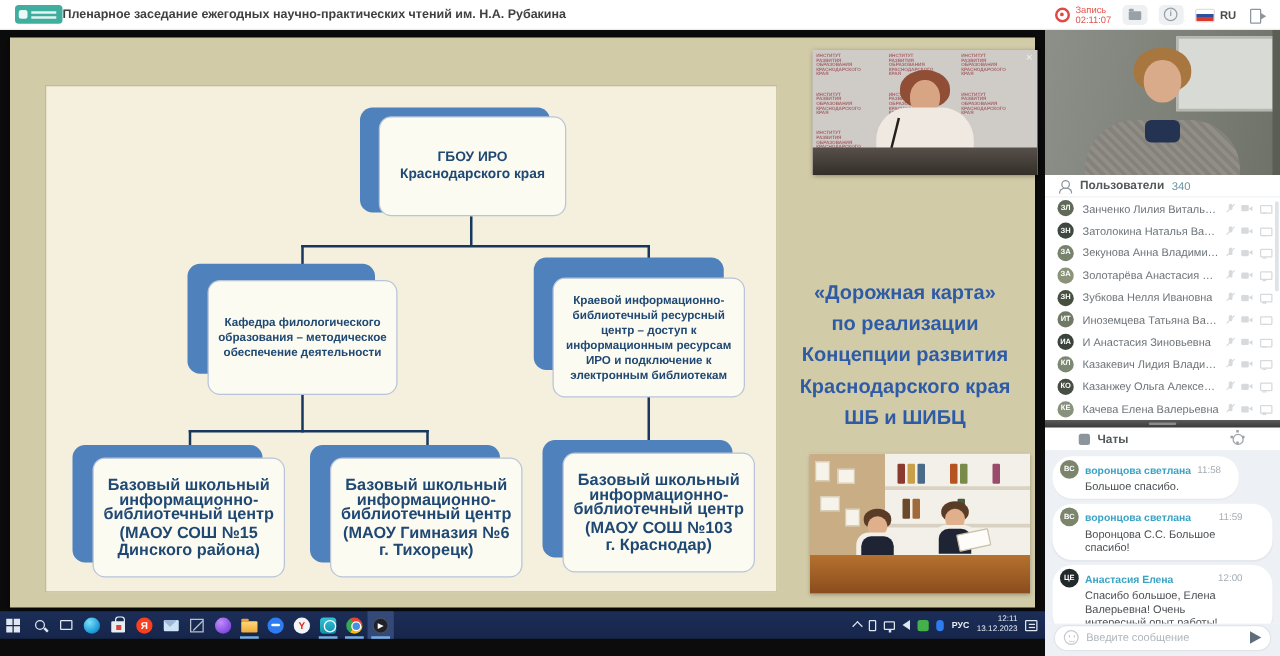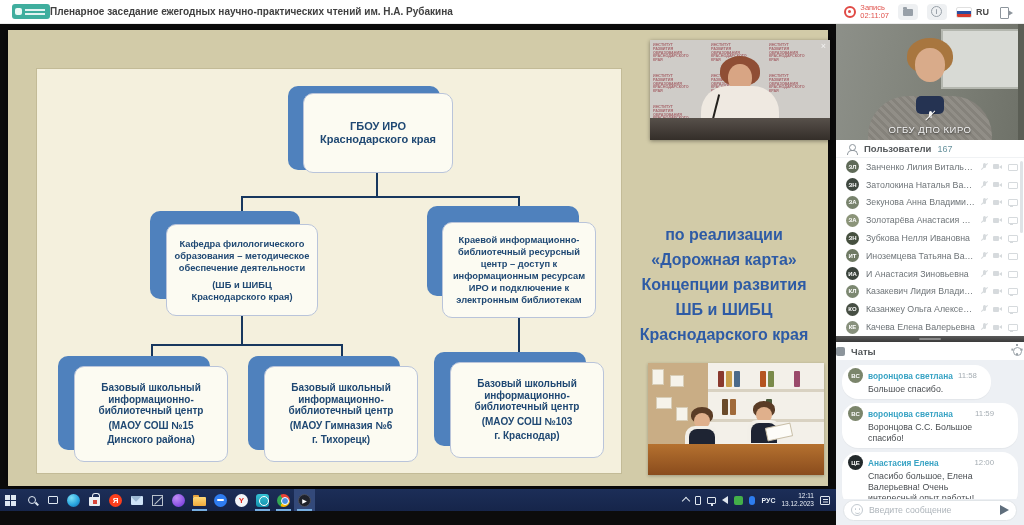--- a/index.html
+++ b/index.html
@@ -51,21 +51,21 @@
 
   
   .conn { position:absolute; background:#17375e; z-index:1; }
   .node { position:absolute; z-index:2; }
   .node .back { position:absolute; background:#4f81bd; border-radius:10px; }
   .node .front { position:absolute; background:#fcfbf2; border-radius:10px; border:1px solid #b9c4da;
     display:flex; flex-direction:column; justify-content:center; align-items:center; gap:5px;
     padding:4px 7px; text-align:center; color:#1f4873; font-weight:700; }
   .n-root .front { font-size:11px; line-height:13px; }
   .n-l2 .front { font-size:9.3px; line-height:12px; }
-  .n-l3 .front { font-size:10px; line-height:11.5px; gap:3px; }
+  .n-l3 .front { font-size:13px; line-height:11.5px; gap:3px; }
 
   
   .headline { position:absolute; left:612px; top:192px; width:208px; text-align:center;
     color:#2e5ba5; font-weight:700; font-size:16px; line-height:25px; }
 
   
   .vid-overlay { position:absolute; left:642px; top:10px; width:180px; height:100px; background:#cfccc8;
     overflow:hidden; box-shadow:0 1px 4px rgba(0,0,0,.4); z-index:3; }
   .vo-banner { position:absolute; inset:0; display:flex; flex-wrap:wrap; align-content:flex-start;
     padding:3px; gap:1px 6px; }
@@ -233,21 +233,21 @@
   .mini-screen::before { content:""; position:absolute; left:0.5px; top:1.5px; width:8px; height:5px;
     border:1.1px solid #d6dadd; border-radius:1px; }
   .mini-screen::after { content:""; position:absolute; left:3px; bottom:0; width:3px; height:1.1px;
     background:#d6dadd; }
   .u-scroll { position:absolute; right:1px; top:3px; width:3px; height:72px; background:#dfe3e6; border-radius:2px; }
 
   .divider { height:6px; background:linear-gradient(#5a5a5a,#3a3a3a); position:relative; flex:0 0 auto; }
   .divider::after { content:""; position:absolute; left:50%; top:2px; width:22px; height:2px;
     margin-left:-11px; background:#8a8a8a; border-radius:1px; }
 
-  .chats-head { height:18px; display:flex; align-items:center; gap:6px; padding:0 0; flex:0 0 auto; }
+  .chats-head { height:18px; display:flex; align-items:center; gap:6px; padding:0 27px; flex:0 0 auto; }
   .chat-sq { width:9px; height:9px; background:#8d959c; border-radius:2px; }
   .chats-title { font-size:9.5px; font-weight:700; color:#53575a; flex:1; }
   .gear { width:9px; height:9px; border:1.5px solid #9aa2a8; border-radius:50%; position:relative; margin-right:2px; }
   .gear::after { content:""; position:absolute; left:2.2px; top:-3.6px; width:2px; height:2px; background:#9aa2a8;
     box-shadow:0 9.2px 0 #9aa2a8, -4.6px 4.6px 0 #9aa2a8, 4.6px 4.6px 0 #9aa2a8; }
 
   .tabs { height:21px; display:flex; border-bottom:1px solid #e4e7ea; flex:0 0 auto; }
   .tab { font-size:9.5px; padding:0 14px; display:flex; align-items:center; position:relative; }
   .tab.active { color:#3c3f42; font-weight:700; }
   .tab.active::after { content:""; position:absolute; left:10px; right:10px; bottom:-1px; height:2px; background:#4a4d50; }
@@ -324,21 +324,20 @@
     <div class="node n-root" style="left:280px; top:56px; width:166px; height:88px;">
       <div class="back" style="left:0; top:0; width:152px; height:84px;"></div>
       <div class="front" style="left:15px; top:7px; width:150px; height:80px;">
         <span>ГБОУ ИРО Краснодарского края</span>
       </div>
     </div>
     <div class="node n-l2" style="left:142px; top:181px; width:168px; height:106px;">
       <div class="back" style="left:0; top:0; width:150px; height:88px;"></div>
       <div class="front" style="left:16px; top:13px; width:152px; height:92px;">
         <span>Кафедра филологического образования – методическое обеспечение деятельности</span>
-        <span>(ШБ и ШИБЦ Краснодарского края)</span>
       </div>
     </div>
     <div class="node n-l2" style="left:419px; top:176px; width:170px; height:112px;">
       <div class="back" style="left:0; top:0; width:152px; height:90px;"></div>
       <div class="front" style="left:15px; top:16px; width:154px; height:96px;">
         <span>Краевой информационно-библиотечный ресурсный центр – доступ к информационным ресурсам ИРО и подключение к электронным библиотекам</span>
       </div>
     </div>
     <div class="node n-l3" style="left:50px; top:326px; width:170px; height:106px;">
       <div class="back" style="left:0; top:0; width:152px; height:94px;"></div>
@@ -359,25 +358,25 @@
     <div class="node n-l3" style="left:426px; top:322px; width:170px; height:106px;">
       <div class="back" style="left:0; top:0; width:152px; height:94px;"></div>
       <div class="front" style="left:16px; top:10px; width:154px; height:96px;">
         <span>Базовый школьный информационно-библиотечный центр</span>
         <span>(МАОУ СОШ №103</span>
         <span>г. Краснодар)</span>
       </div>
     </div>
 
     <div class="headline">
+      <div>«Дорожная карта»</div>
       <div>по реализации</div>
-      <div>«Дорожная карта»</div>
       <div>Концепции развития</div>
+      <div>Краснодарского края</div>
       <div>ШБ и ШИБЦ</div>
-      <div>Краснодарского края</div>
     </div>
 
     <div class="vid-overlay">
       <div class="vo-banner">
         <span class="wm">ИНСТИТУТ РАЗВИТИЯ ОБРАЗОВАНИЯ КРАСНОДАРСКОГО КРАЯ</span>
         <span class="wm">ИНСТИТУТ РАЗВИТИЯ ОБРАЗОВАНИЯ КРАСНОДАРСКОГО КРАЯ</span>
         <span class="wm">ИНСТИТУТ РАЗВИТИЯ ОБРАЗОВАНИЯ КРАСНОДАРСКОГО КРАЯ</span>
         <span class="wm">ИНСТИТУТ РАЗВИТИЯ ОБРАЗОВАНИЯ КРАСНОДАРСКОГО КРАЯ</span>
         <span class="wm">ИНСТИТУТ РАЗВИТИЯ ОБРАЗОВАНИЯ КРАСНОДАРСКОГО КРАЯ</span>
         <span class="wm">ИНСТИТУТ РАЗВИТИЯ ОБРАЗОВАНИЯ КРАСНОДАРСКОГО КРАЯ</span>
@@ -495,30 +494,26 @@
 
 <div class="sidebar">
 
   <div class="webcam">
     <div class="wb-board"></div>
     <div class="wb-edge"></div>
     <div class="wb-hair"></div>
     <div class="wb-face"></div>
     <div class="wb-sweater"></div>
     <div class="wb-scarf"></div>
-    <div class="wb-label">
-      <div class="mic-off"></div>
-      <span class="wb-label-text">ОГБУ ДПО КИРО</span>
-    </div>
   </div>
 
   <div class="users-head">
     <div class="ppl-icon"></div>
     <span class="users-title">Пользователи</span>
-    <span class="users-count">167</span>
+    <span class="users-count">340</span>
   </div>
 
   <div class="users-list">
     <div class="u-row">
       <div class="u-ava" style="background: rgb(95, 106, 88);">ЗЛ</div>
       <span class="u-name">Занченко Лилия Витальевна</span>
       <div class="u-icons">
           <span class="mini-mic"></span>
           <span class="mini-cam"></span>
           <span class="mini-screen"></span>

